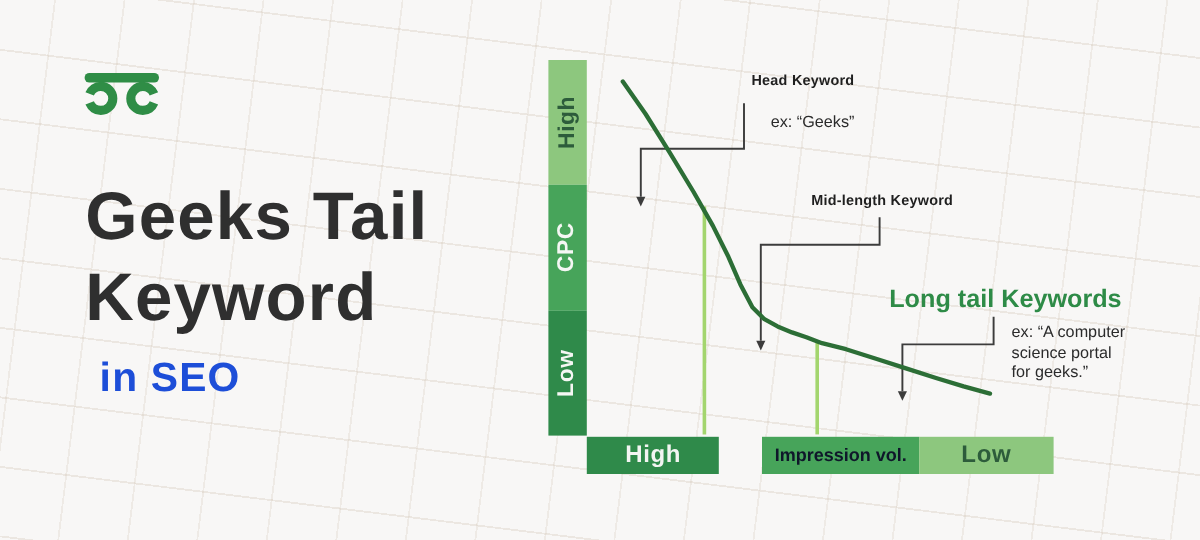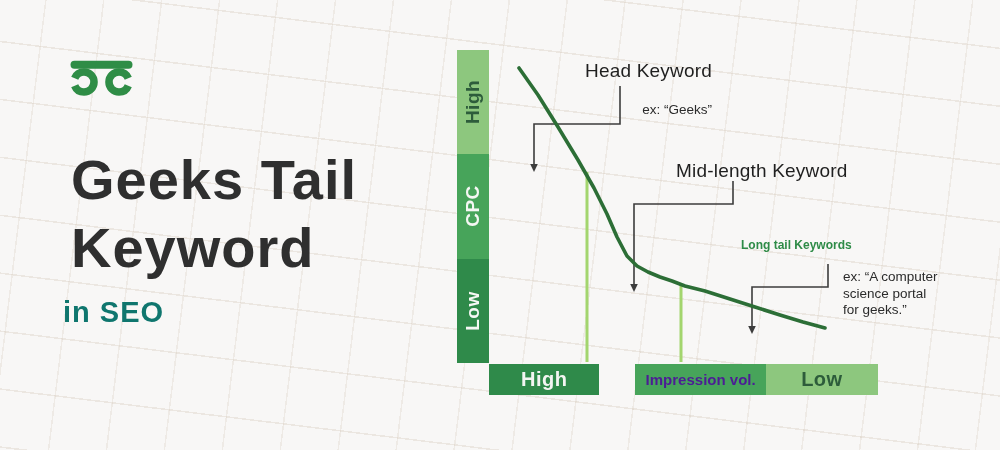--- a/index.html
+++ b/index.html
@@ -21,22 +21,22 @@
   }
 
   
   .logo { position: absolute; left: 68px; top: 60px; }
   .title {
     position: absolute; left: 71px; top: 146px;
     font-size: 56px; font-weight: bold; letter-spacing: 1px;
     line-height: 68px; color: #2f2f2f;
   }
   .subtitle {
-    position: absolute; left: 63px; top: 296px;
-    font-size: 29px; font-weight: bold; letter-spacing: 1px; color: #0f766e;
+    position: absolute; left: 83px; top: 296px;
+    font-size: 34px; font-weight: bold; letter-spacing: 1px; color: #1d4ed8;
   }
 
   
   .y-axis {
     position: absolute; left: 457px; top: 50px; width: 32px; height: 313px;
     display: flex; flex-direction: column;
   }
   .y-seg { flex: 1; display: flex; align-items: center; justify-content: center; }
   .y-seg span {
     transform: rotate(-90deg); white-space: nowrap;
@@ -45,42 +45,42 @@
   .y-seg-0 { background: #8dc77e; } .y-seg-0 span { color: #2d5c3b; }
   .y-seg-1 { background: #47a45a; } .y-seg-1 span { color: #f5f7f4; }
   .y-seg-2 { background: #2f8a4a; } .y-seg-2 span { color: #f5f7f4; }
 
   .x-axis {
     position: absolute; left: 489px; top: 364px; width: 389px; height: 31px;
     display: flex;
   }
   .x-seg { display: flex; align-items: center; justify-content: center; font-weight: bold; }
   .x-seg-0 { width: 128px; background: #2f8a4a; color: #f3f5f2; font-size: 20px; letter-spacing: 0.5px; }
-  .x-seg-1 { width: 151px; background: #47a45a; color: #4c1d95; font-size: 15px; margin-left: 36px; }
+  .x-seg-1 { width: 151px; background: #47a45a; color: #0f172a; font-size: 15px; margin-left: 36px; }
   .x-seg-2 { width: 130px; background: #8dc77e; color: #2d5c3b; font-size: 20px; letter-spacing: 0.5px; }
 
   
   .overlay { position: absolute; left: 0; top: 0; pointer-events: none; }
   .connector { fill: none; stroke: #3c3c3c; stroke-width: 1.6px; }
   .arrow-head { fill: #3c3c3c; }
   [data-name="divider-lines"] line { stroke: #a3d56e; stroke-width: 3px; }
   [data-name="long-tail-curve"] {
     fill: none; stroke: #2c6e36; stroke-width: 3.6px;
     stroke-linecap: round; stroke-linejoin: round;
   }
 
   
   .anno { position: absolute; color: #1f1f1f; }
-  .anno-label { font-size: 19px; font-weight: 400; letter-spacing: 0.2px; }
+  .anno-label { font-size: 12px; font-weight: 700; letter-spacing: 0.2px; }
   .anno-ex { font-size: 13.5px; color: #2b2b2b; }
   .anno-head { left: 520px; top: 60px; width: 192px; text-align: right; }
   .anno-head .anno-ex { margin-top: 20px; }
   .anno-mid-label { left: 676px; top: 160px; }
   .anno-mid-ex { left: 742px; top: 185px; }
-  .anno-long-label { left: 741px; top: 238px; font-size: 12px; font-weight: bold; color: #2e8b47; }
+  .anno-long-label { left: 741px; top: 238px; font-size: 21px; font-weight: bold; color: #2e8b47; }
   .anno-long-ex { left: 843px; top: 269px; line-height: 16.5px; white-space: pre-line; }
 </style>
 </head>
 <body>
 
 <div class="canvas" data-name="infographic-canvas">
   <div class="grid-bg" data-name="background-grid"></div>
 
   <svg class="logo" data-name="geeksforgeeks-logo-icon" width="67" height="36" viewBox="0 0 67 36">
     <rect x="2.5" y="0.8" width="62" height="8" rx="4" fill="#2f8d46"></rect>

